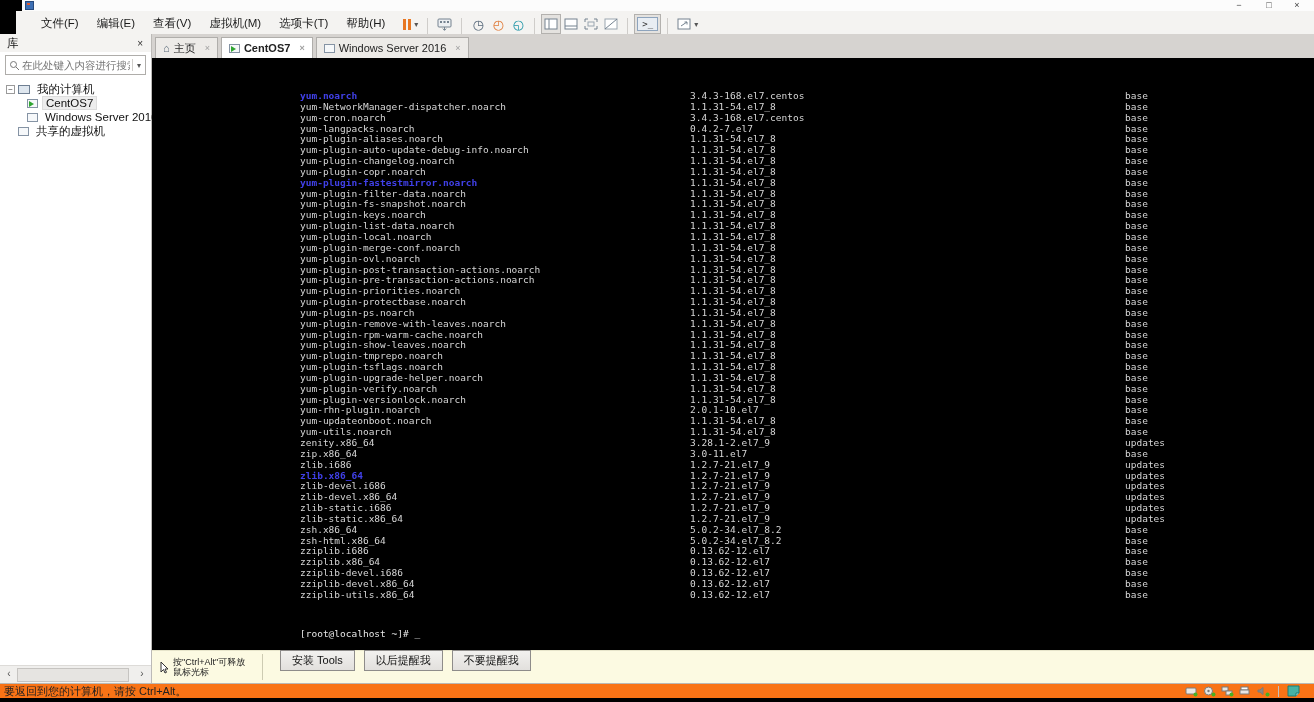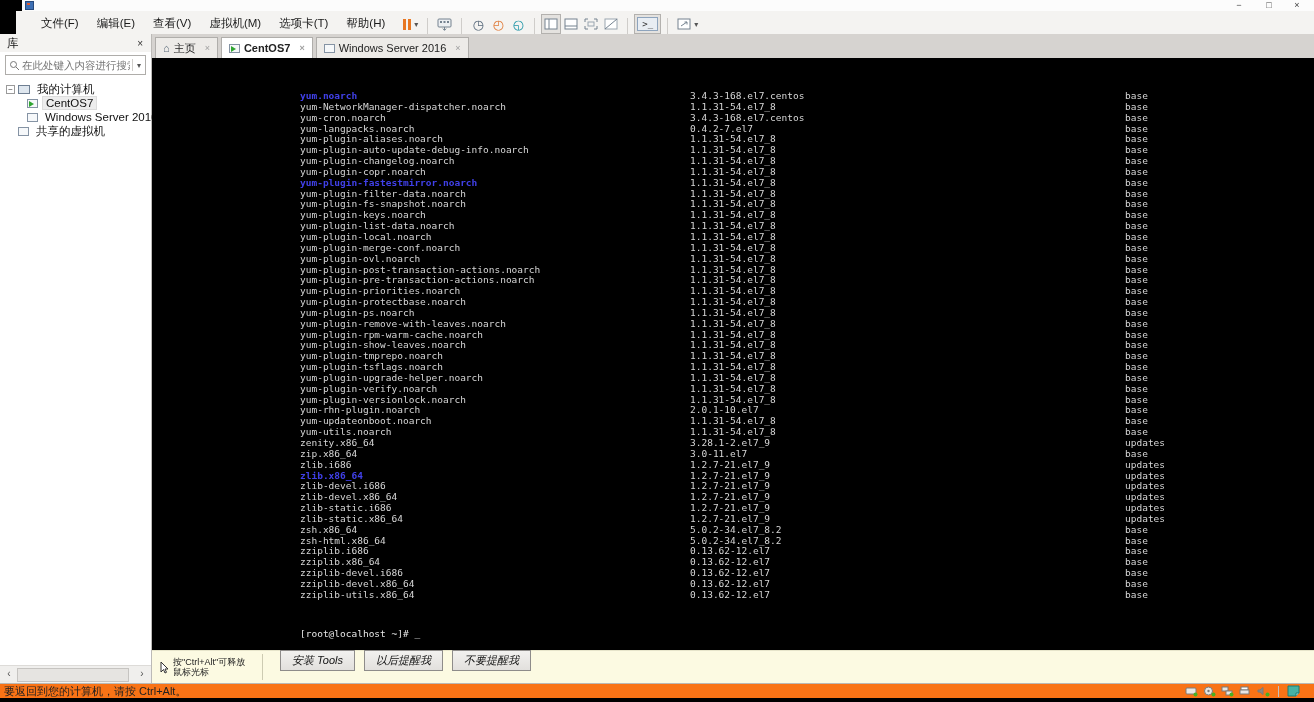--- a/index.html
+++ b/index.html
@@ -71,21 +71,21 @@
   .tname{width:390px;flex:none;} .tver{width:435px;flex:none;}
   .hl{color:var(--hl,#4040e8);font-weight:bold;}
   .promptline{color:#e6e6e6;margin-top:28px;}
 
   
   .toolsbar{position:absolute;left:152px;right:0;top:650px;height:33px;background:#fcfae2;border-top:1px solid #e6e4ca;display:flex;align-items:center;box-sizing:border-box;}
   .cursor-ico{margin-left:8px;flex:none;}
   .hint{width:80px;font-size:9px;line-height:10px;color:#222;margin-left:4px;flex:none;}
   .tools-vr{width:1px;height:26px;background:#cdcbb2;margin:0 9px;flex:none;}
   .tools-msg{font-size:11px;color:#1a1a1a;flex:1;white-space:nowrap;overflow:hidden;}
-  .tools-btns{display:flex;gap:9px;margin:0 12px 13px 8px;flex:none;font-style:italic;}
+  .tools-btns{display:flex;gap:9px;margin:0 12px 13px 8px;flex:none;}
   .btn{height:19px;padding:0 11px;background:linear-gradient(#f2f1ef,#e2e0dd);border:1px solid #8e8c8a;font-size:11px;color:#111;display:flex;align-items:center;white-space:nowrap;}
 
   
   .statusbar{position:absolute;left:0;right:0;top:683px;height:15px;background:#f97316;border-top:1px solid #bab8b5;display:flex;align-items:center;box-sizing:border-box;}
   .status-msg{font-size:11px;color:#222;padding-left:4px;flex:1;white-space:nowrap;}
   .dev-icons{display:flex;align-items:center;gap:5px;margin-right:14px;}
   .dev-icons svg{display:block;}
   .st-sep{width:1px;height:11px;background:#c2c0bd;margin:0 3px;}
 </style>
 </head>

